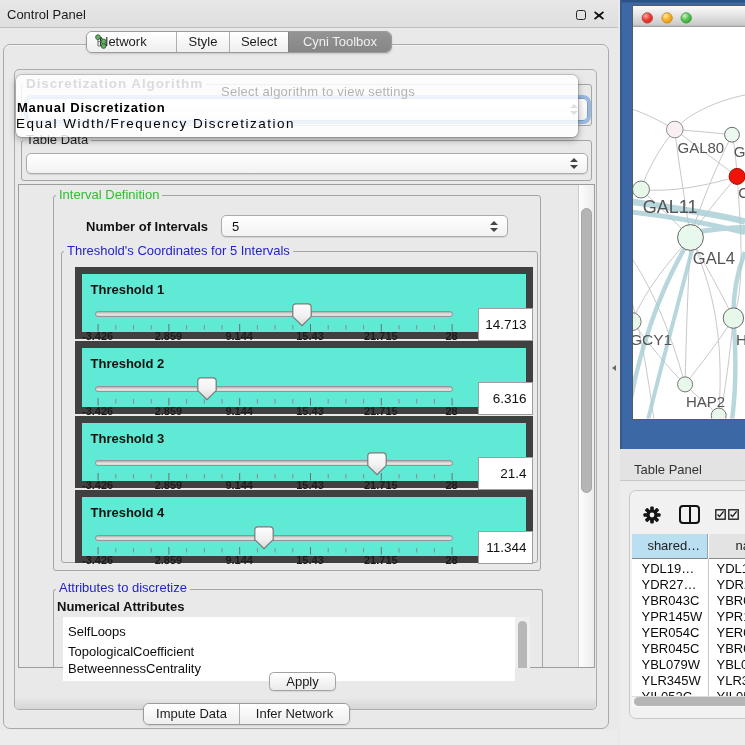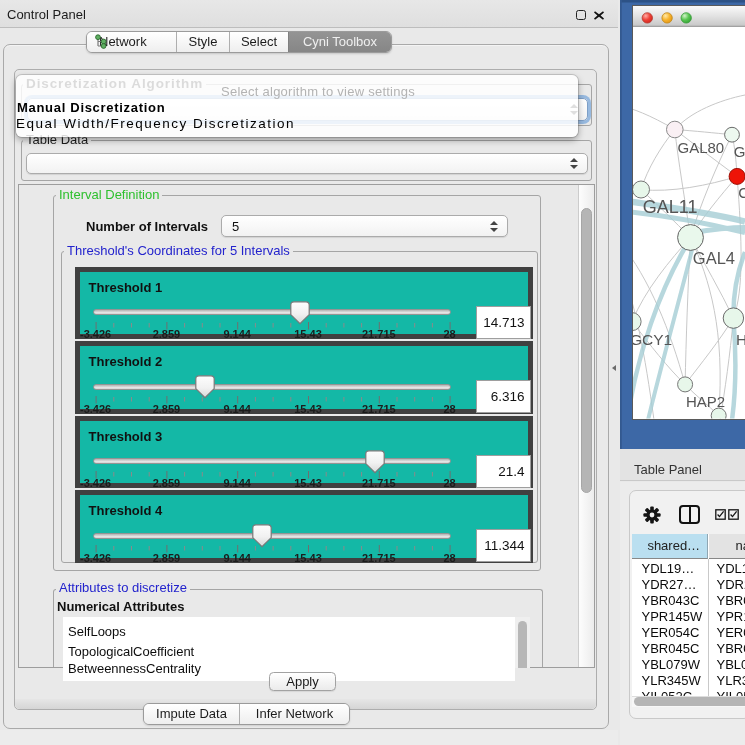--- a/index.html
+++ b/index.html
@@ -9,21 +9,21 @@
 .fslabel{position:absolute;font-size:13px;line-height:14px;background:#e9e9e9;padding:0 3px;white-space:nowrap}
 .combo{position:absolute;border:1px solid #ababab;border-radius:5px;
   background:linear-gradient(#ffffff,#f2f2f2);box-shadow:0 1px 1px rgba(0,0,0,.10);
   font-size:13px;color:#111;white-space:nowrap}
 .cartxt{padding-left:10px}
 .arrows{position:absolute;right:9px;top:50%;margin-top:-5.5px;width:8px;height:11px}
 .arrows i{position:absolute;left:0;width:0;height:0;border-left:4px solid transparent;border-right:4px solid transparent}
 .arrows .up{top:0;border-bottom:4.5px solid #444}
 .arrows .dn{bottom:0;border-top:4.5px solid #444}
 .bold{font-weight:bold}
-.row{position:absolute;left:74.5px;width:458.5px;height:72.5px;border:5px solid #404040;background:#14b8a6}
+.row{position:absolute;left:74.5px;width:458.5px;height:72.5px;border:7px solid #404040;background:#5eead4}
 .rtitle{position:absolute;left:9px;top:8px;font-size:13px;font-weight:bold;color:#111}
 .track{position:absolute;left:13.5px;top:37.5px;width:358px;height:6px;border:1px solid #949494;border-radius:3px;background:linear-gradient(#b3b3b3,#e6e6e6 65%,#d2d2d2)}
 .vbox{position:absolute;left:396px;top:34px;width:55px;height:33px;border:1px solid #9e9e9e;background:#fff;
   font-size:13.5px;color:#111;text-align:right;line-height:31px;padding-right:5px}
 .ticklbl{position:absolute;top:56.5px;width:60px;text-align:center;font-size:11px;font-weight:bold;color:#1c1c1c}
 .litem{position:absolute;left:5px;font-size:13px;color:#0d0d0d;white-space:nowrap}
 .trow{position:absolute;font-size:13px;color:#0b0b0b;white-space:nowrap}
 </style></head>
 <body>
 

